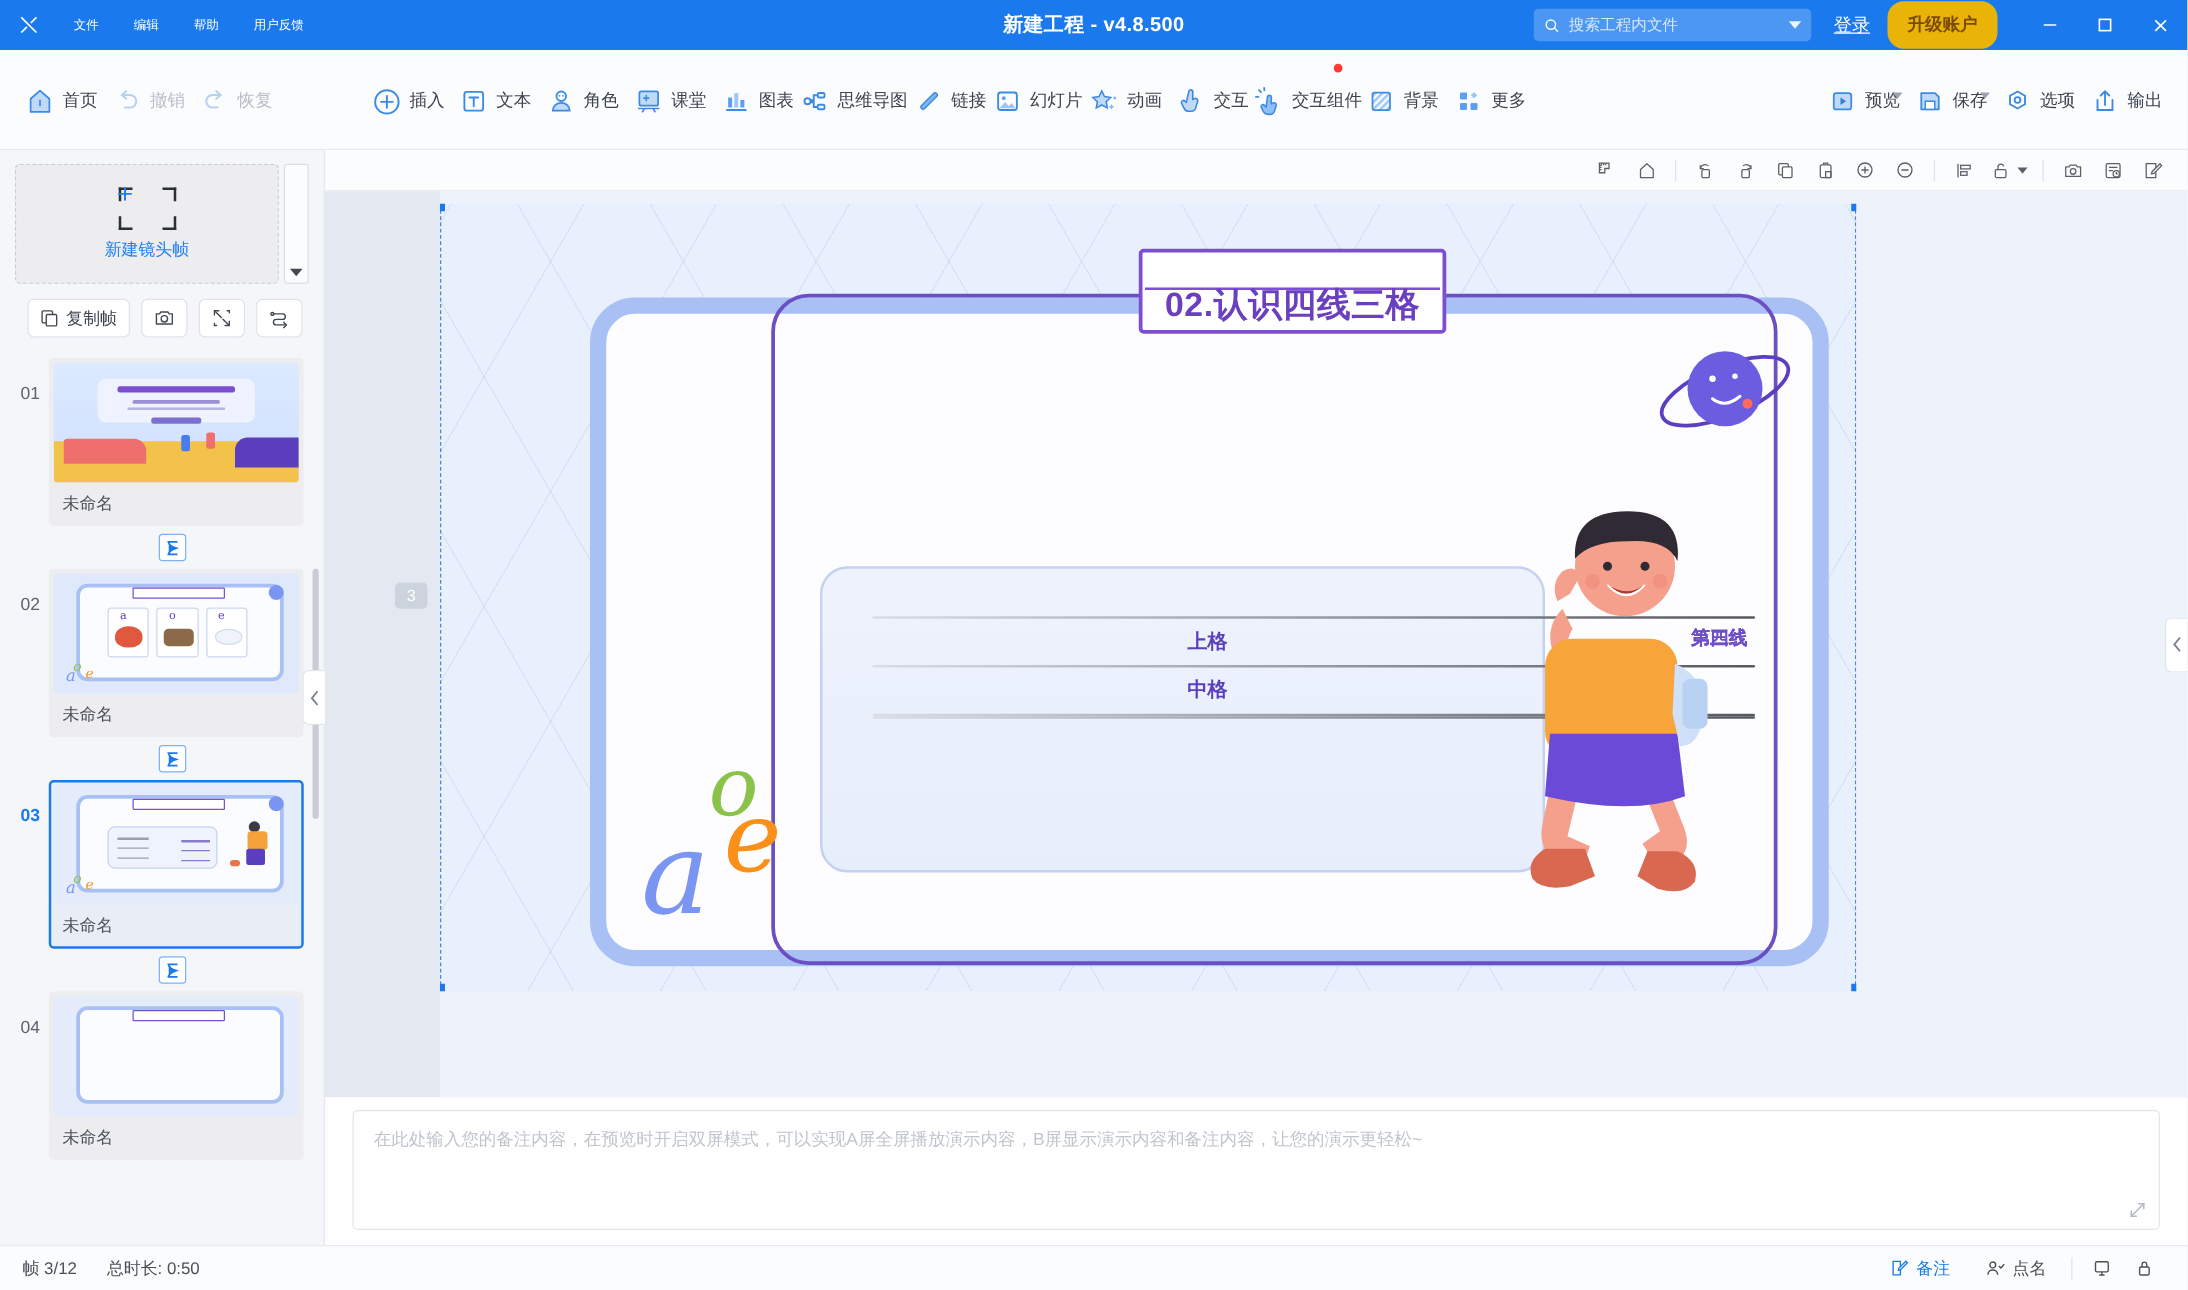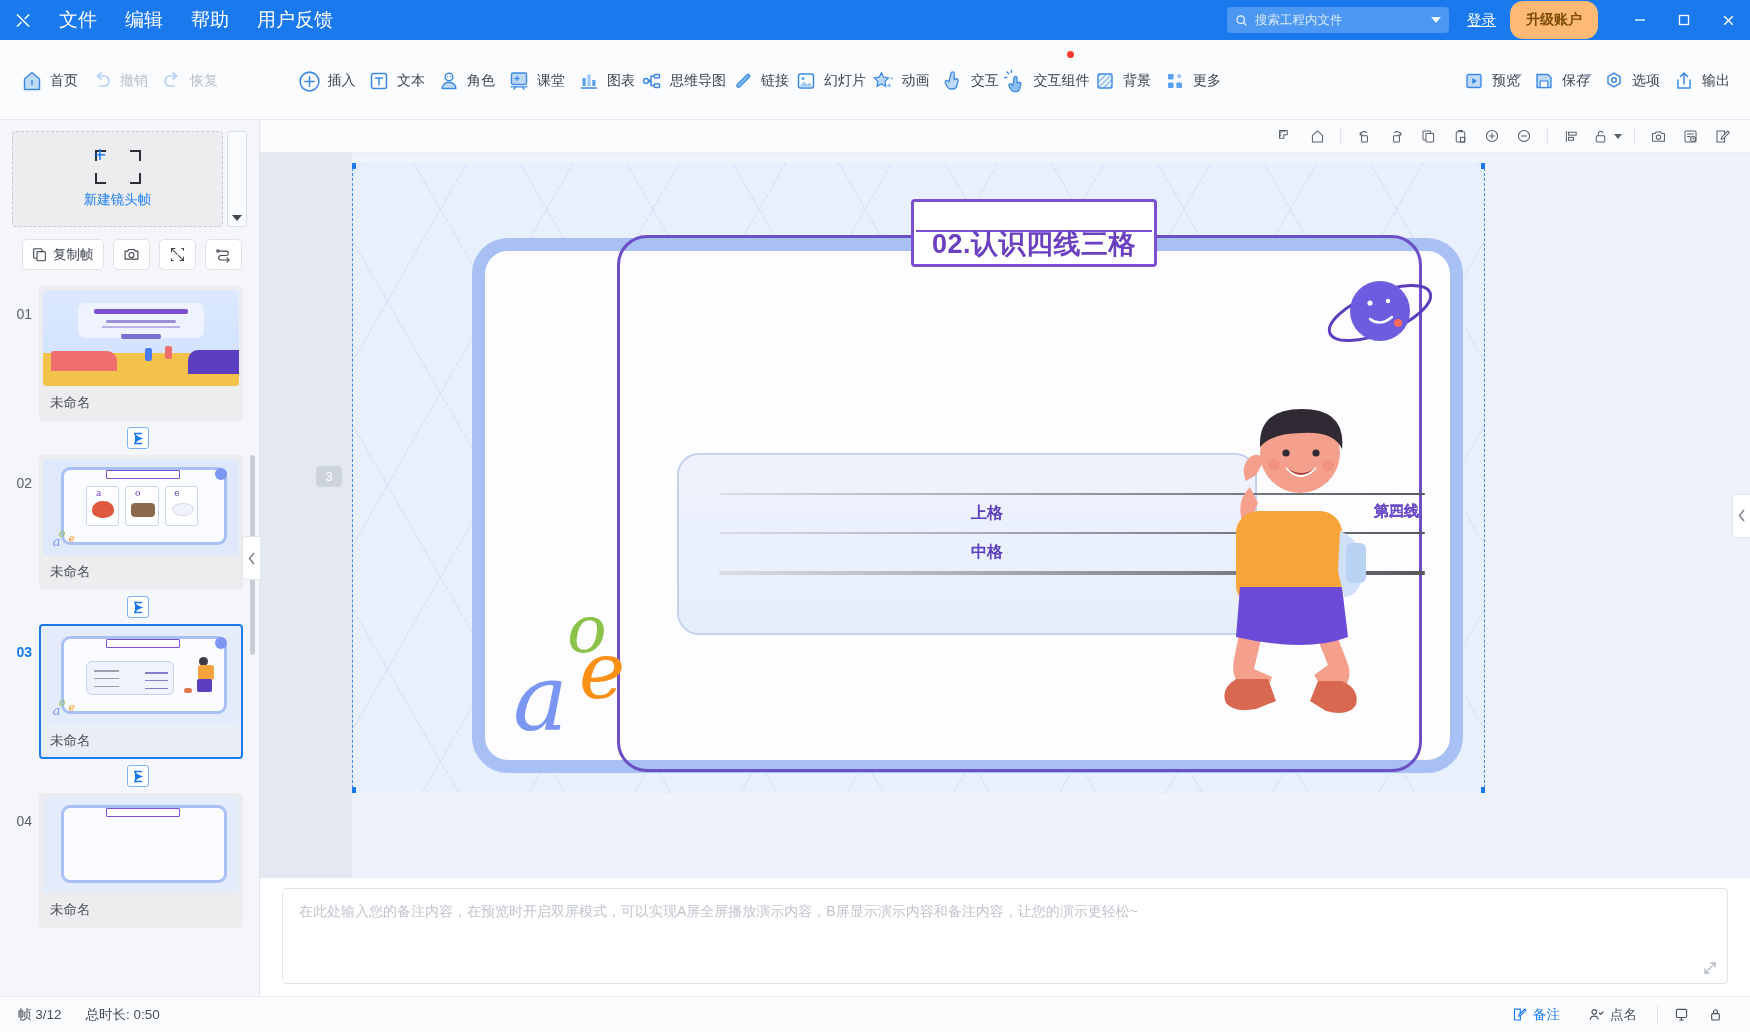--- a/index.html
+++ b/index.html
@@ -11,21 +11,21 @@
   }
 
   
   .titlebar{
     height:40px; background:#1a7aed; color:#fff;
     display:flex; align-items:center; flex:0 0 40px; position:relative;
   }
   .logo-box{ width:46px; display:flex; align-items:center; justify-content:center; }
   .logo-glyph{ font-size:19px; line-height:1; color:#fff; font-weight:400;}
   .menu-list{ display:flex; align-items:center; gap:2px;}
-  .menu-item{ padding:6px 13px; font-size:19px; color:#ffffff; cursor:pointer; border-radius:3px;}
+  .menu-item{ padding:6px 13px; font-size:10px; color:#ffffff; cursor:pointer; border-radius:3px;}
   .app-title{
     position:absolute; left:0; right:0; text-align:center; font-size:16px;
     font-weight:600; letter-spacing:.3px; pointer-events:none;
   }
   .tb-right{ margin-left:auto; display:flex; align-items:center; gap:0; padding-right:0; z-index:2;}
   .search-wrap{
     width:222px; height:26px; background:rgba(255,255,255,.22); border-radius:4px;
     display:flex; align-items:center; padding:0 8px; gap:7px; margin-right:18px;
   }
   .search-ico{ width:13px; height:13px; flex:0 0 13px; opacity:.92;}
@@ -33,21 +33,21 @@
     background:transparent; border:0; outline:0; color:#fff; font-size:12.5px; flex:1;
     font-family:inherit;
   }
   .search-input::placeholder{ color:rgba(255,255,255,.78); }
   .caret-dn{
     width:0;height:0;border-left:5px solid transparent;border-right:5px solid transparent;
     border-top:6px solid rgba(255,255,255,.9); cursor:pointer;
   }
   .login-link{ font-size:14.5px; color:#fff; text-decoration:underline; cursor:pointer; margin-right:14px;}
   .upgrade-btn{
-    background:#fdba74; color:#7a4b00; font-size:14px; font-weight:600;
+    background:#eab308; color:#7a4b00; font-size:14px; font-weight:600;
     border-radius:13px; padding:10px 16px; cursor:pointer; margin-right:20px;
   }
   .wbtn{ width:44px; height:40px; display:flex; align-items:center; justify-content:center; cursor:pointer;}
   .wbtn svg{ display:block; }
 
   
   .ribbon{
     height:80px; flex:0 0 80px; background:#fbfcfe; border-bottom:1px solid #e6e9ef;
     display:flex; align-items:stretch; padding:0 14px;
   }
@@ -178,21 +178,21 @@
     background:#fff; border:3px solid #7b4fd0; border-radius:4px;
     display:flex; align-items:flex-end; justify-content:center; padding-bottom:4px;
   }
   .title-card-inner{
     font-size:27px; font-weight:800; color:#6a3fc0; letter-spacing:.5px; line-height:1;
     position:absolute; left:0; right:0; bottom:6px; text-align:center;
   }
   .title-hairline{ position:absolute; left:2px; right:2px; top:28px; height:2px; background:#7b4fd0; }
 
   .grid-panel{
-    position:absolute; left:192px; top:202px; width:580px; height:182px;
+    position:absolute; left:171px; top:202px; width:580px; height:245px;
     border:2px solid #c5d2ef; border-radius:22px;
     background:linear-gradient(180deg,#eef3fd 0%, #e7eefb 100%);
     padding-left:16px;
   }
   .lines-wrap{ position:absolute; left:40px; top:38px; right:-170px; }
   .gl-line{ height:2px; background:linear-gradient(90deg,#d9dde6,#55585f); border-radius:1px; }
   .gl-gap{ height:37px; position:relative; }
   .gl-cell{
     position:absolute; left:0; right:170px; top:0; bottom:0;
     display:flex; align-items:center; justify-content:center;
@@ -259,20 +259,21 @@
 <div class="titlebar">
   <div class="logo-box">
     <span class="logo-glyph">⛌</span>
   </div>
   <div class="menu-list">
     <div class="menu-item">文件</div>
     <div class="menu-item">编辑</div>
     <div class="menu-item">帮助</div>
     <div class="menu-item">用户反馈</div>
   </div>
+  <div class="app-title">新建工程 - v4.8.500</div>
 
   <div class="tb-right">
     <div class="search-wrap">
       <svg class="search-ico" viewBox="0 0 16 16" fill="none" stroke="#fff" stroke-width="1.5">
         <circle cx="7" cy="7" r="4.6"></circle>
           <path d="M10.4 10.4 L14 14"></path>
       </svg>
       <input class="search-input" placeholder="搜索工程内文件" style="">
       <div class="caret-dn"></div>
     </div>

